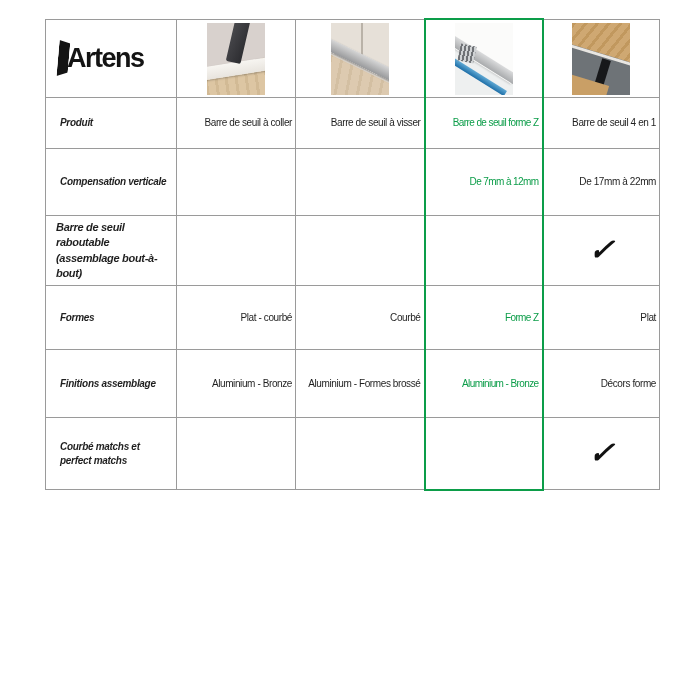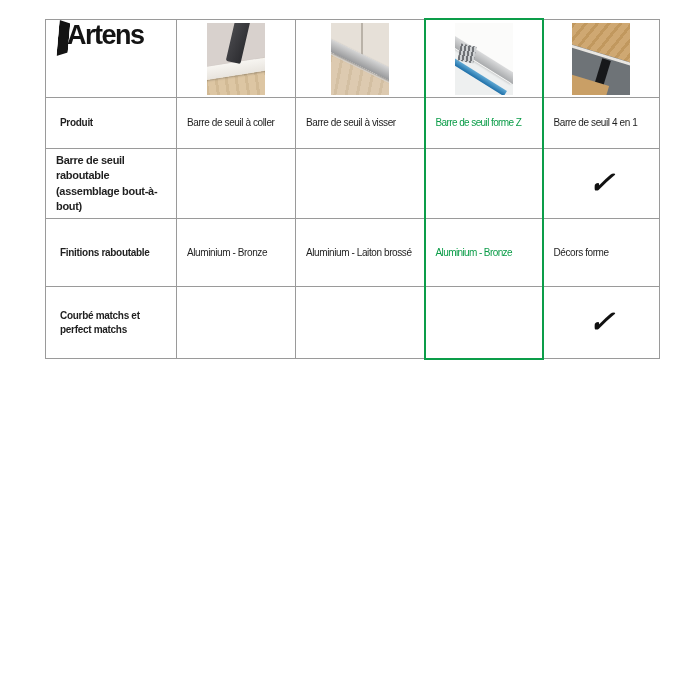--- a/index.html
+++ b/index.html
@@ -12,35 +12,35 @@
   
   col.c0 { width: 131px; } col.c1 { width: 119px; } col.c2 { width: 129px; }
   col.c3 { width: 118px; } col.c4 { width: 117px; }
 
   
   tr.r0 td { height: 78px; } tr.r1 td { height: 51px; } tr.r2 td { height: 64px; }
   tr.r3 td { height: 67px; } tr.r4 td { height: 67px; } tr.r5 td { height: 70px; }
   tr.r6 td { height: 64px; } tr.r7 td { height: 64px; } tr.r8 td { height: 68px; }
   tr.r9 td { height: 72px; }
 
-  .label { font-weight: 700; font-size: 10px; letter-spacing: -0.3px; padding: 0 6px 0 14px; line-height: 1.4; }
+  .label { font-weight: 700; font-size: 10px; letter-spacing: -0.3px; padding: 0 6px 0 14px; line-height: 1.4; font-style: italic; }
   .label.small { font-size: 11px; padding-left: 10px; }
-  .val { font-size: 10px; letter-spacing: -0.4px; padding: 0 3px 0 10px; white-space: nowrap; line-height: 1.35; }
+  .val { font-size: 10px; letter-spacing: -0.4px; padding: 0 3px 0 10px; white-space: nowrap; line-height: 1.35; text-align: right; }
 
   
   td.hl { border-left: 2px solid #0c9d49; border-right: 2px solid #0c9d49; }
   tr.r0 td.hl { border-top: 2px solid #0c9d49; }
   tr.r9 td.hl { border-bottom: 2px solid #0c9d49; }
   td.hl.val { color: #0c9d49; font-weight: 400; letter-spacing: -0.6px; }
 
   td.check { text-align: center; padding: 0; white-space: normal; }
   td.check span { font-size: 30px; font-weight: 700; color: #111; font-style: italic; display: inline-block; transform: skewX(-6deg); }
 
   
-  .logo { display: flex; padding-left: 12px; height: 100%; }
+  .logo { display: flex; align-items: center; padding-left: 12px; height: 100%; }
   .logo-flag { display: inline-block; width: 11px; height: 36px; background: #141414; transform: skewX(-5deg); margin-right: -2px;
                clip-path: polygon(0 0, 100% 10%, 100% 90%, 0 100%); }
   .logo-text { font-weight: 700; font-size: 27px; letter-spacing: -1.5px; color: #141414; }
 
   
   .imgcell { text-align: center; padding: 0; }
   .pimg { position: relative; width: 58px; height: 72px; margin: 3px auto 2px; overflow: hidden; }
 
   .pimg1 { background: #d8d1cd; }
   .pimg1 .floor { position: absolute; left: -14px; bottom: -20px; width: 80px; height: 46px; background: repeating-linear-gradient(100deg, #ddc6a3 0 7px, #d2ba95 7px 10px); transform: rotate(-18deg); }
@@ -120,35 +120,49 @@
   <tr class="r1">
     <td class="label">Produit</td>
     <td class="val">Barre de seuil à coller</td>
     <td class="val">Barre de seuil à visser</td>
     <td class="val hl">Barre de seuil forme Z</td>
     <td class="val">Barre de seuil 4 en 1</td>
   </tr>
 
 
 
+  <tr class="r4">
+    <td class="label">Compensation verticale</td>
+    <td class="val"></td>
+    <td class="val"></td>
+    <td class="val hl">De 7mm à 12mm</td>
+    <td class="val">De 17mm à 22mm</td>
+  </tr>
 
   <tr class="r5">
     <td class="label small">Barre de seuil raboutable (assemblage bout-à-bout)</td>
     <td class="val"></td>
     <td class="val"></td>
     <td class="val hl"></td>
     <td class="val check"><span>✓</span></td>
   </tr>
 
 
+  <tr class="r7">
+    <td class="label">Formes</td>
+    <td class="val">Plat - courbé</td>
+    <td class="val">Courbé</td>
+    <td class="val hl">Forme Z</td>
+    <td class="val">Plat</td>
+  </tr>
 
   <tr class="r8">
-    <td class="label">Finitions raboutable</td>
+    <td class="label">Finitions assemblage</td>
     <td class="val">Aluminium - Bronze</td>
-    <td class="val">Aluminium - Laiton brossé</td>
+    <td class="val">Aluminium - Formes brossé</td>
     <td class="val hl">Aluminium - Bronze</td>
     <td class="val">Décors forme</td>
   </tr>
 
   <tr class="r9">
     <td class="label">Courbé matchs et perfect matchs</td>
     <td class="val"></td>
     <td class="val"></td>
     <td class="val hl"></td>
     <td class="val check"><span>✓</span></td>

